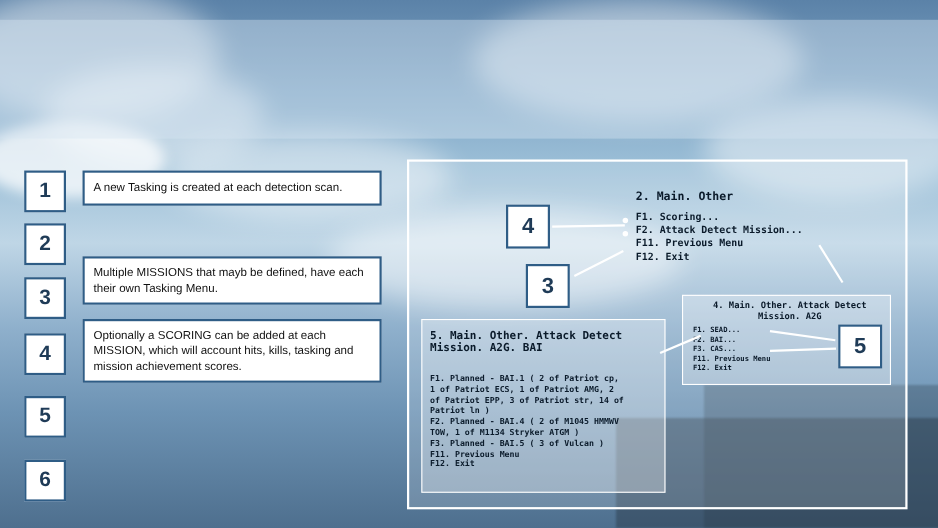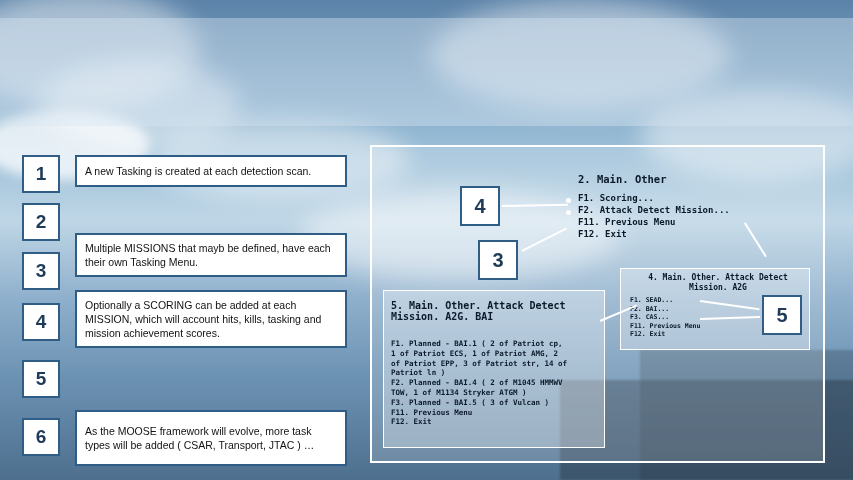--- a/index.html
+++ b/index.html
@@ -145,21 +145,20 @@
 
   <div class="num-box" style="left:22px; top:252px;">3</div>
   <div class="txt-box" style="left:75px; top:233px; width:272px; height:44px;">Multiple MISSIONS that mayb be defined, have each their own Tasking Menu.</div>
 
   <div class="num-box" style="left:22px; top:303px;">4</div>
   <div class="txt-box" style="left:75px; top:290px; width:272px; height:58px;">Optionally a SCORING can be added at each MISSION, which will account hits, kills, tasking and mission achievement scores.</div>
 
   <div class="num-box" style="left:22px; top:360px;">5</div>
 
   <div class="num-box" style="left:22px; top:418px;">6</div>
-  <div class="txt-box" style="left:75px; top:410px; width:272px; height:56px;">As the MOOSE framework will evolve, more task types will be added ( CSAR, Transport, JTAC ) …</div>
 
   <div class="panel"></div>
 
   <div class="menu-block menu-title" style="left:578px; top:172px; width:230px;">2. Main. Other</div>
   <div class="menu-block menu-items" style="left:578px; top:192px; width:230px;">F1. Scoring...
 F2. Attack Detect Mission...
 F11. Previous Menu
 F12. Exit</div>
 
   <div class="sub-panel" style="left:620px; top:268px; width:190px; height:82px;"></div>

